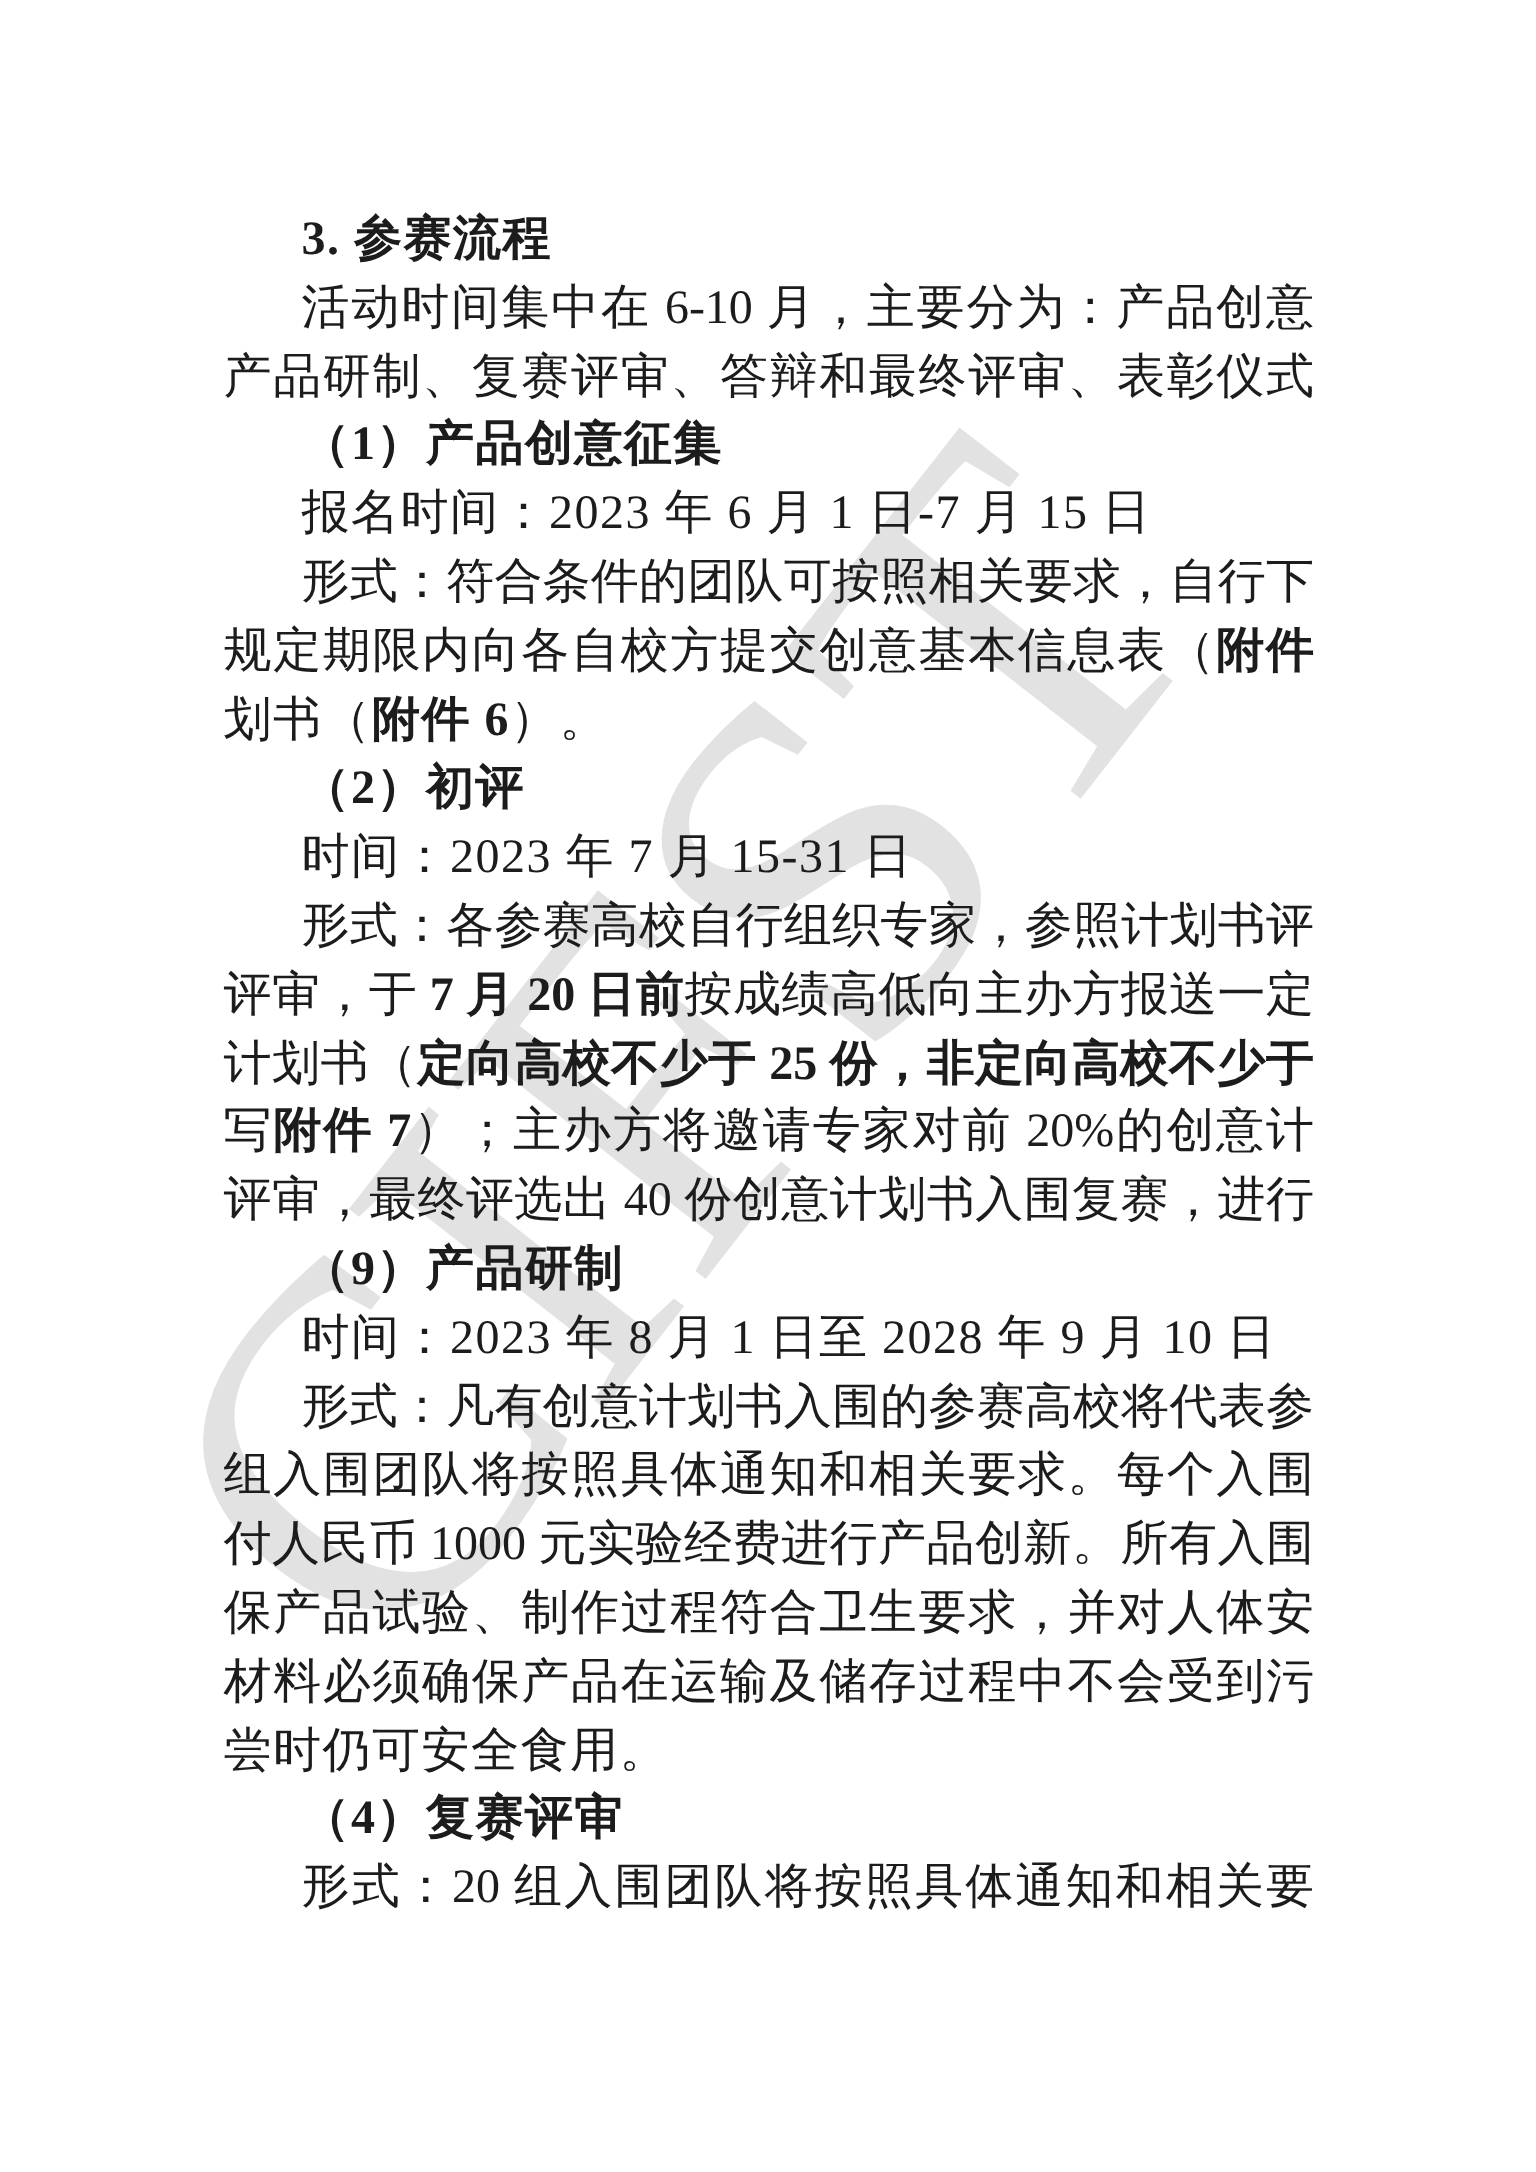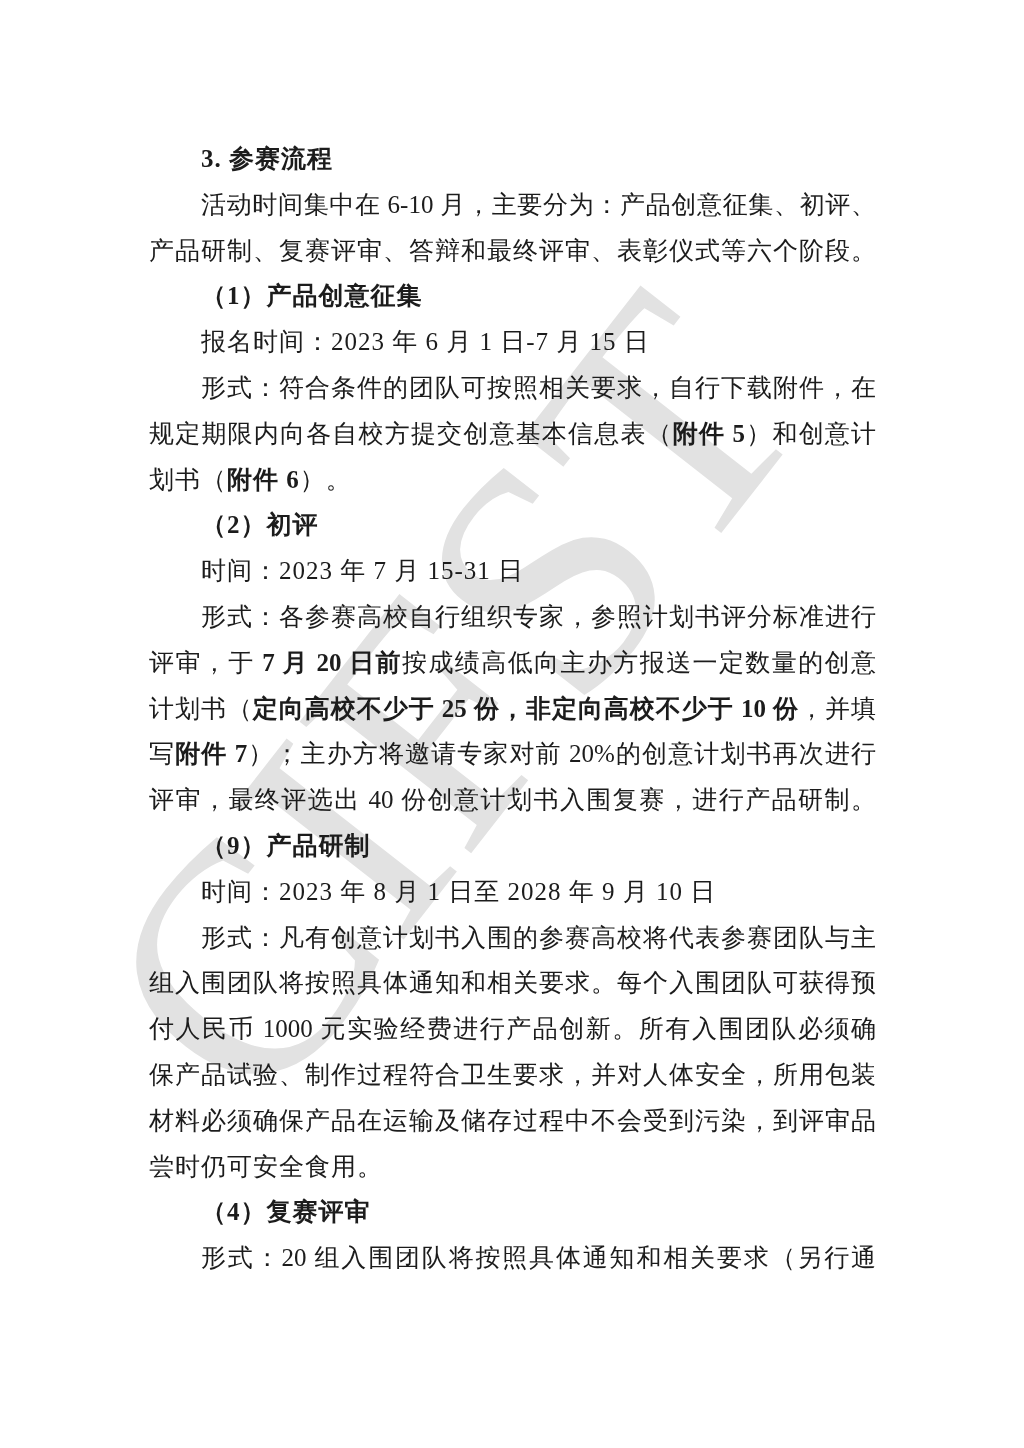--- a/index.html
+++ b/index.html
@@ -28,21 +28,21 @@
   .content {
     position: absolute;
     left: 149px;
     top: 136px;
     width: 727px;
     z-index: 1;
   }
   .line {
     height: 45.8px;
     line-height: 45.8px;
-    font-size: 25px;
+    font-size: 32px;
     letter-spacing: 1px;
     overflow: hidden;
     white-space: nowrap;
   }
   .line.indent { text-indent: 52px; }
   .line.justify {
     letter-spacing: 0;
     white-space: normal;
     text-align: justify;
     text-align-last: justify;

